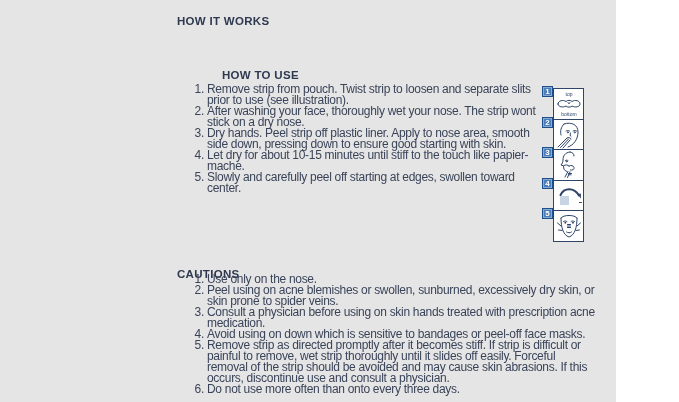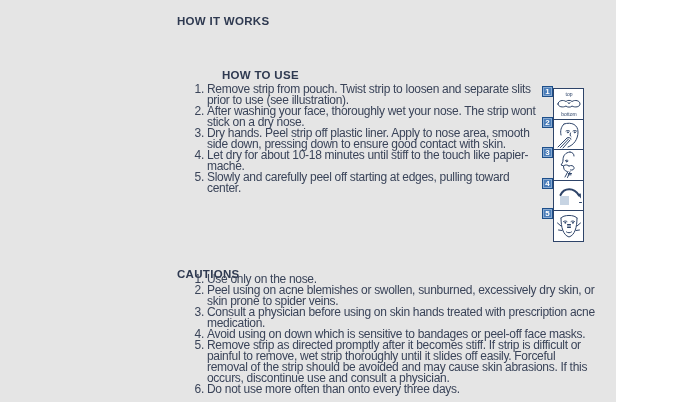--- a/index.html
+++ b/index.html
@@ -62,23 +62,23 @@
 <div class="page">
 
   <div class="heading" id="hiw-heading">HOW IT WORKS</div>
 
 
   <div class="heading" id="htu-heading">HOW TO USE</div>
 
   <ol class="num-list" id="steps-list">
     <li>Remove strip from pouch. Twist strip to loosen and separate slits prior to use (see illustration).</li>
     <li>After washing your face, thoroughly wet your nose. The strip wont stick on a dry nose.</li>
-    <li>Dry hands. Peel strip off plastic liner. Apply to nose area, smooth side down, pressing down to ensure good contact with skin.</li>
-    <li>Let dry for about 10-18 minutes until stiff to the touch like papier-mache.</li>
-    <li>Slowly and carefully peel off starting at edges, pulling toward center.</li>
+    <li>Dry hands. Peel strip off plastic liner. Apply to nose area, smooth side down, pressing down to ensure good starting with skin.</li>
+    <li>Let dry for about 10-15 minutes until stiff to the touch like papier-mache.</li>
+    <li>Slowly and carefully peel off starting at edges, swollen toward center.</li>
   </ol>
 
   <div class="illus-column">
 
     <div class="illus-panel">
       <div class="step-badge">1</div>
       <svg viewBox="0 0 28 29">
         <text class="svg-label" x="14" y="7" text-anchor="middle">top</text>
         <path class="line-art" d="M3,15 C3,11.5 8,10.5 11,12.5 C12,11 16,11 17,12.5 C20,10.5 25,11.5 25,15 C25,18 20,18.8 17,17 C16,18.5 12,18.5 11,17 C8,18.8 3,18 3,15 Z"></path>
         <path class="line-art" d="M13,13.5 L14,14.8 L15,13.5"></path>

